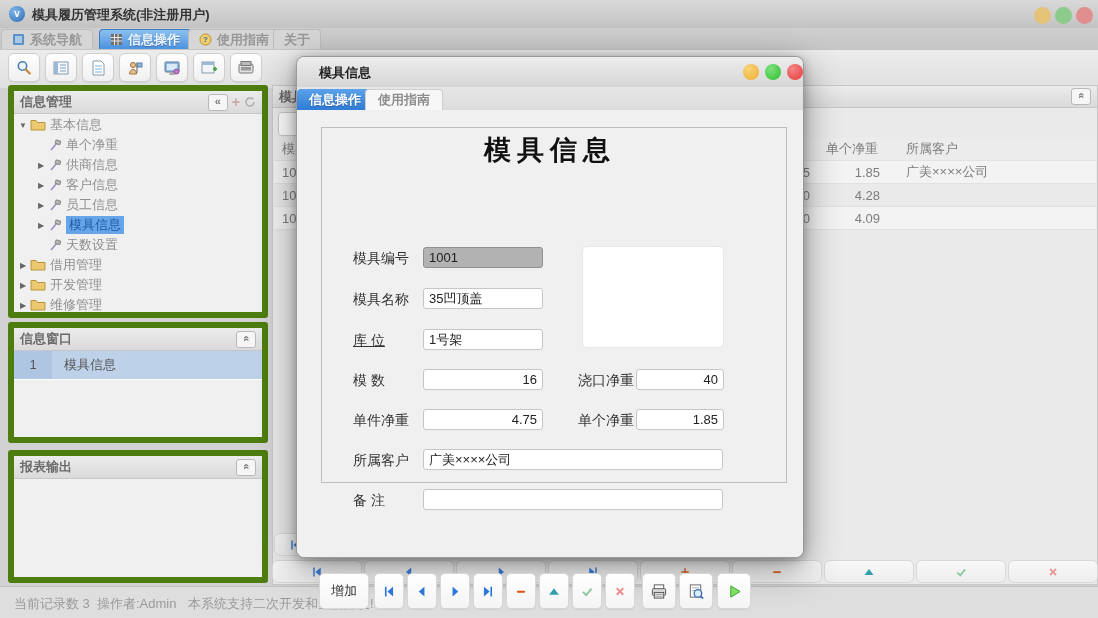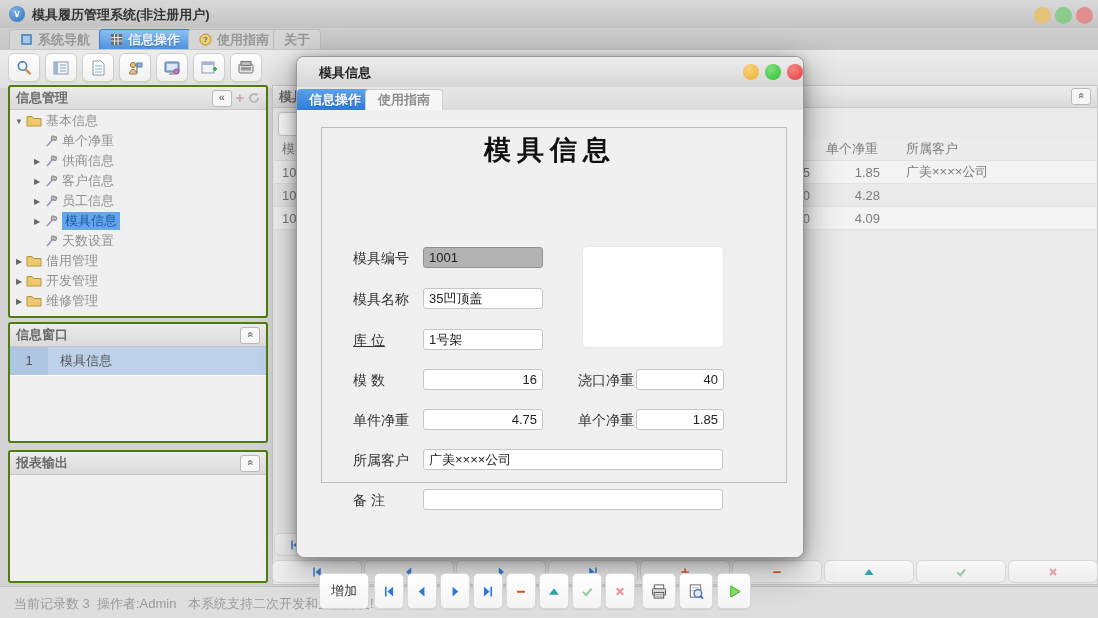--- a/index.html
+++ b/index.html
@@ -27,21 +27,21 @@
   .mtab.active{background:linear-gradient(#8cc0f0,#4c92de);border-color:#3c7cc0;color:#eef5fd;text-shadow:0 1px 1px rgba(10,40,90,.4);}
   .ticn{width:13px;height:13px;display:inline-block;}
 
   
   .toolstrip{left:0;top:50px;width:1098px;height:38px;background:linear-gradient(#ececec,#e0e0e0);}
   .toolbtn{top:53px;width:32px;height:29px;background:linear-gradient(#ffffff,#f0f0f0);
     border:1px solid #cfcfcf;border-radius:6px;box-sizing:border-box;
     display:flex;align-items:center;justify-content:center;box-shadow:0 1px 1px rgba(0,0,0,.08);}
 
   
-  .panel{background:#f0f0f0;border:2px solid #4d7c0f;box-sizing:border-box;border-radius:3px;}
+  .panel{background:#f0f0f0;border:6px solid #4d7c0f;box-sizing:border-box;border-radius:3px;}
   .panel-hdr{height:22px;background:linear-gradient(#ececec,#dadada);border-bottom:1px solid #c7c7c7;
     display:flex;align-items:center;padding:0 6px;font-weight:bold;color:#6b6b6b;border-radius:3px 3px 0 0;}
   .hdr-sp{flex:1;}
   .chevbtn{width:18px;height:15px;background:#f6f6f6;border:1px solid #b9b9b9;border-radius:3px;
     color:#777;font-size:11px;line-height:13px;text-align:center;font-weight:bold;}
   .chev-up{display:inline-block;transform:rotate(90deg);}
   .hfade{color:#c9a7a7;font-size:14px;font-weight:bold;margin-left:4px;}
 
   
   .tree{left:2px;top:24px;right:2px;}
@@ -125,21 +125,21 @@
 
   <div class="abs titlebar">
     <div class="abs appicon">v</div>
     <div class="abs apptitle">模具履历管理系统(非注册用户)</div>
     <div class="abs windot wd-y" style="left:1034px;"></div>
     <div class="abs windot wd-g" style="left:1055px;"></div>
     <div class="abs windot wd-r" style="left:1076px;"></div>
   </div>
 
   <div class="abs tabbar">
-    <div class="abs mtab" style="left:9px;">
+    <div class="abs mtab" style="left:1px;">
       <span class="ticn">
         <svg width="13" height="13" viewBox="0 0 13 13">
             <rect x="1" y="1" width="11" height="11" rx="1" fill="#5b93c8"></rect>
             <rect x="3" y="3" width="7" height="7" fill="#a8c9e6"></rect>
           </svg>
       </span>
       <span>系统导航</span>
     </div>
     <div class="abs mtab active" style="left:99px;">
       <span class="ticn">

